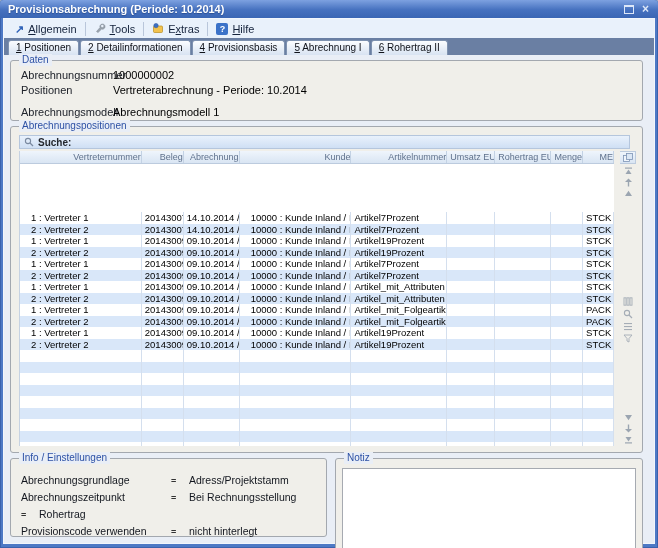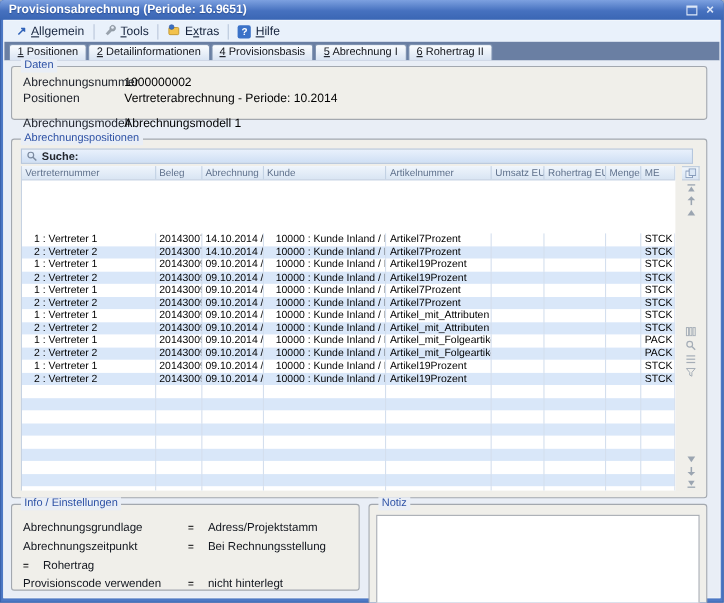--- a/index.html
+++ b/index.html
@@ -30,42 +30,42 @@
              display:flex; align-items:flex-end; padding-left:4px; }
   .tab { font-size:10px; color:#10131a; background:linear-gradient(#fbfdff,#d8e3f2);
          border:1px solid #7e92b0; border-bottom:none; border-radius:3px 3px 0 0;
          padding:1px 7px 2px 7px; margin-right:1px; cursor:default; white-space:nowrap; }
   .tab.active { background:#fdfdfd; padding-top:3px; position:relative; z-index:2; }
   .content { position:absolute; left:1px; top:37px; right:1px; bottom:1px; background:#e9eef6; }
 
   .groupbox { position:absolute; border:1px solid #a3a8af; border-radius:3px; background:#f0efea; }
   .legend { position:absolute; top:-7px; left:8px; background:#e9eef6; color:#2d51a5;
             font-size:10px; padding:0 3px; line-height:12px; white-space:nowrap; }
-  #daten-box  { left:6px;   top:5px;   width:633px; height:49px; }
+  #daten-box  { left:6px;   top:5px;   width:633px; height:61px; }
   #pos-box    { left:6px;   top:71px;  width:633px; height:327px; }
   #info-box   { left:6px;   top:403px; width:317px; height:79px; }
   #notiz-box  { left:331px; top:403px; width:308px; height:102px; }
 
   .fieldrow { position:absolute; left:10px; display:flex; font-size:11px; color:#1a1a1a; }
   .fieldrow .flabel { width:92px; color:#20242c; }
   .fieldrow .fvalue { color:#000; }
 
   .searchbar { position:absolute; left:8px; top:8px; width:611px; height:14px;
                background:linear-gradient(#e9f1fc,#cfdff4); border:1px solid #b5c6dd;
                display:flex; align-items:center; font-size:10px; cursor:text; }
   .searchbar .mag { margin:0 4px 0 4px; display:flex; }
   .search-label { font-weight:bold; color:#23272e; margin-right:6px; }
   .search-placeholder { font-style:italic; color:#8a8f98;margin-top:40px; }
 
   .grid { position:absolute; left:8px; top:24px; width:595px; bottom:6px; overflow:hidden;
           background:#fff; border-left:1px solid #c6d2e2; }
   .gridhead { display:flex; height:13px; background:linear-gradient(#eff5fc,#d9e5f3);
               border-bottom:1px solid #bccbde; }
   .gridhead .hc { font-size:9px; color:#5f718c; padding:1px 0 0 3px; border-right:1px solid #c3d2e4;
-                  overflow:hidden; white-space:nowrap; cursor:default; }
+                  overflow:hidden; white-space:nowrap; cursor:default;text-align:right; }
   .gridrows { overflow:hidden;margin-top:48px; }
   .grow { display:flex; height:11.5px; }
   .grow.alt { background:#d9e7f9; }
   .gc { font-size:9.5px; color:#000; padding:0 0 0 3px; border-right:1px solid #d4dfee;
         overflow:hidden; white-space:nowrap; line-height:11.5px; }
   .gc.num { text-align:right; padding-right:3px; }
   .gc.ind { padding-left:11px; }
 
   .strip { position:absolute; right:6px; top:24px; width:16px; bottom:6px; }
   .strip-head { height:13px; background:linear-gradient(#eff5fc,#d9e5f3); border:1px solid #bccbde;
@@ -79,21 +79,21 @@
   .info-inner { position:absolute; inset:10px 6px 6px 0; }
   .notiz-inner { position:absolute; left:6px; right:6px; top:9px; bottom:6px; background:#fff;
                  border:1px solid #a6aab1; }
 </style>
 </head>
 <body>
 
 <div class="window">
 
   <div class="titlebar">
-    <div class="titlebar-title">Provisionsabrechnung (Periode: 16.9651)</div>
+    <div class="titlebar-title">Provisionsabrechnung (Periode: 10.2014)</div>
     <div class="titlebar-controls">
       <div class="restore-btn"></div>
       <div class="close-btn">×</div>
     </div>
   </div>
 
   <div class="body">
 
     <div class="toolbar">
       <div class="tb-btn">

